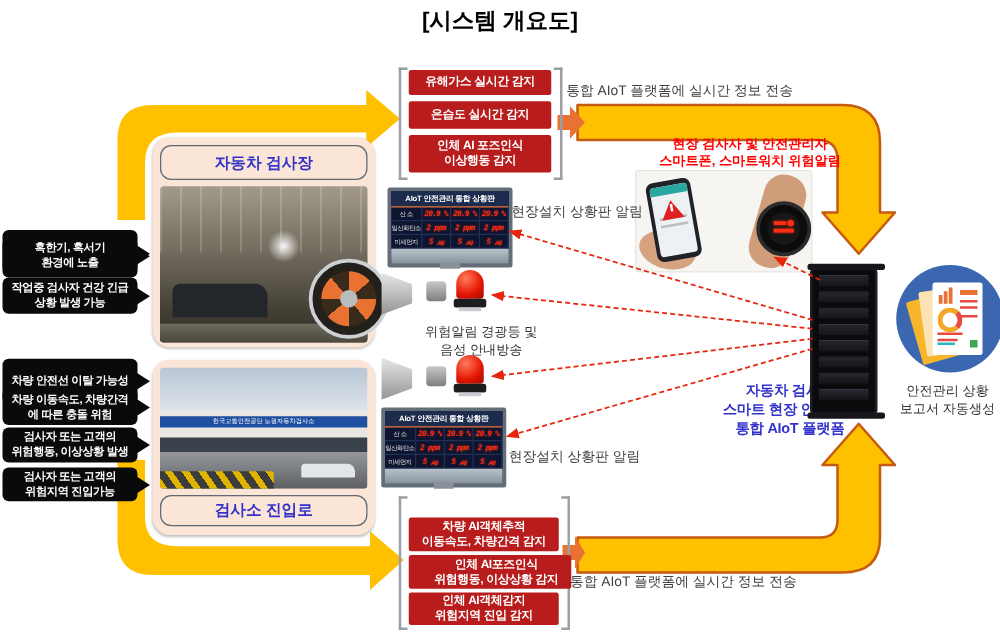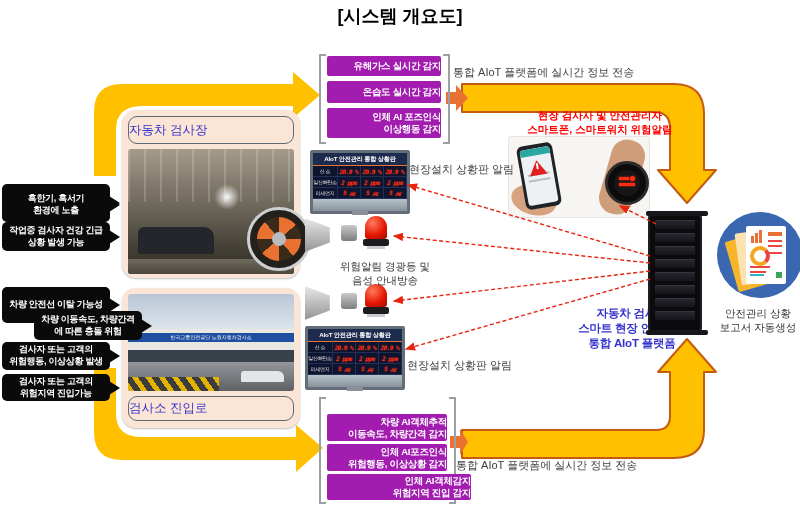--- a/index.html
+++ b/index.html
@@ -15,42 +15,42 @@
   
   .risk{left:2px;width:108px;background:#0a0a0a;color:#fff;font-weight:bold;font-size:9px;
         text-align:center;border-radius:5px;display:flex;flex-direction:column;justify-content:center;
         line-height:1.3;z-index:3;letter-spacing:-0.3px;}
   .risk::after{content:'';position:absolute;right:-10px;top:50%;margin-top:-7px;
         border-left:11px solid #0a0a0a;border-top:7px solid transparent;border-bottom:7px solid transparent;}
 
   
   .photo-frame{background:#FBE5D6;border-radius:14px;padding:6px;z-index:2;box-shadow:0 1px 2px rgba(0,0,0,.25);}
   .photo-label{background:#FBE5D6;border:1.5px solid #5f6a75;border-radius:9px;color:#3333CC;
-        font-weight:normal;font-size:12.5px;display:flex;align-items:center;justify-content:flex-start;}
+        font-weight:bold;font-size:12.5px;display:flex;align-items:center;justify-content:center;}
   .photo-img{position:relative;overflow:hidden;border-radius:3px;}
   .garage{background:linear-gradient(180deg,#a39a8a 0%,#7d7668 32%,#5f594e 58%,#454136 78%,#2f2c25 100%);}
   .garage .beams{position:absolute;left:0;top:0;width:100%;height:42%;
         background:repeating-linear-gradient(90deg,rgba(255,255,255,.18) 0 2px,rgba(0,0,0,0) 2px 16px);}
   .garage .glare{position:absolute;left:52%;top:28%;width:26px;height:26px;border-radius:50%;
         background:radial-gradient(circle,rgba(255,255,255,.95),rgba(255,255,255,0) 70%);}
   .garage .car{position:absolute;left:6%;bottom:16%;width:46%;height:22%;background:#23262a;border-radius:6px 10px 2px 2px;}
   .garage .floor{position:absolute;left:0;bottom:0;width:100%;height:12%;background:linear-gradient(#6e6a5e,#4b473d);}
   .entrance .sky{position:absolute;left:0;top:0;width:100%;height:36%;background:linear-gradient(#b9c6d6,#dde4ea);}
   .entrance .bldg{position:absolute;left:0;top:36%;width:100%;height:22%;background:#e9e7e1;}
   .entrance .banner{position:absolute;left:0;top:40%;width:100%;height:9%;background:#1f4fa0;color:#fff;
         font-size:5px;line-height:1;display:flex;align-items:center;justify-content:center;white-space:nowrap;overflow:hidden;}
   .entrance .win{position:absolute;left:0;top:58%;width:100%;height:12%;background:#39414a;}
   .entrance .road{position:absolute;left:0;top:70%;width:100%;height:30%;background:linear-gradient(#93979b,#5e6064);}
   .entrance .stripe{position:absolute;left:0;bottom:0;width:55%;height:14%;
         background:repeating-linear-gradient(55deg,#e0b400 0 5px,#3c3c3c 5px 11px);}
   .entrance .car2{position:absolute;right:6%;bottom:9%;width:26%;height:12%;background:#e3e6e8;border-radius:3px 6px 1px 1px;}
 
   
-  .detect{background:#a21caf;color:#fff;font-weight:bold;font-size:9.5px;text-align:center;
-        display:flex;flex-direction:column;justify-content:center;line-height:1.25;border-radius:2px;z-index:3;letter-spacing:-0.3px;align-items:flex-end;}
+  .detect{background:#b91c1c;color:#fff;font-weight:bold;font-size:9.5px;text-align:center;
+        display:flex;flex-direction:column;justify-content:center;line-height:1.25;border-radius:2px;z-index:3;letter-spacing:-0.3px;}
   .bracket-l{border-left:2px solid #9aa0a6;border-top:2px solid #9aa0a6;border-bottom:2px solid #9aa0a6;width:5px;z-index:3;}
   .bracket-r{border-right:2px solid #9aa0a6;border-top:2px solid #9aa0a6;border-bottom:2px solid #9aa0a6;width:5px;z-index:3;}
 
   
   .board{width:94px;background:#0d1530;border:3px solid #646e79;border-radius:2px;z-index:3;}
   .bhead{height:12px;background:#1d2b4e;border-bottom:1px solid #E97132;color:#fff;font-weight:bold;
         font-size:6.2px;display:flex;align-items:center;justify-content:center;white-space:nowrap;letter-spacing:-0.2px;}
   .brow{display:flex;height:10px;border-bottom:1px solid #223055;}
   .blabel{width:24px;color:#e8e8e8;font-size:5px;display:flex;align-items:center;justify-content:center;
         border-right:1px solid #223055;letter-spacing:-0.3px;white-space:nowrap;overflow:hidden;}
@@ -138,21 +138,21 @@
       <span class="ln">혹한기, 혹서기</span>
       <span class="ln">환경에 노출</span>
     </div>
   <div class="abs risk" style="top:222px;height:29px;">
       <span class="ln">작업중 검사자 건강 긴급</span>
       <span class="ln">상황 발생 가능</span>
     </div>
   <div class="abs risk" style="top:287px;height:36px;">
       <span class="ln">차량 안전선 이탈 가능성</span>
     </div>
-  <div class="abs risk" style="top:311px;height:29px;margin-left:32px;">
+  <div class="abs risk" style="top:311px;height:29px;">
       <span class="ln">차량 이동속도, 차량간격</span>
       <span class="ln">에 따른 충돌 위험</span>
     </div>
   <div class="abs risk" style="top:342px;height:28px;">
       <span class="ln">검사자 또는 고객의</span>
       <span class="ln">위험행동, 이상상황 발생</span>
     </div>
   <div class="abs risk" style="top:374px;height:27px;">
       <span class="ln">검사자 또는 고객의</span>
       <span class="ln">위험지역 진입가능</span>
@@ -274,25 +274,25 @@
     <div class="bphoto"></div>
   </div>
   <div class="abs bstand" style="left:347px;top:386px;"></div>
 
   <div class="abs bracket-l" style="left:319px;top:397px;height:103px;"></div>
   <div class="abs bracket-r" style="left:449px;top:397px;height:103px;"></div>
   <div class="abs detect" style="left:327px;top:414px;width:120px;height:27px;">
       <span class="ln">차량 AI객체추적</span>
       <span class="ln">이동속도, 차량간격 감지</span>
     </div>
-  <div class="abs detect" style="left:327px;top:444px;width:120px;height:27px;">
+  <div class="abs detect" style="left:327px;top:444px;width:120px;height:27px;padding-left:10px;">
       <span class="ln">인체 AI포즈인식</span>
       <span class="ln">위험행동, 이상상황 감지</span>
     </div>
-  <div class="abs detect" style="left:327px;top:474px;width:120px;height:26px;padding-left:24px;">
+  <div class="abs detect" style="left:327px;top:474px;width:120px;height:26px;">
       <span class="ln">인체 AI객체감지</span>
       <span class="ln">위험지역 진입 감지</span>
     </div>
 
   <div class="abs note" style="left:453px;top:65px;">통합 AIoT 플랫폼에 실시간 정보 전송</div>
   <div class="abs note-red" style="left:498px;top:109px;width:204px;">
     <span class="ln">현장 검사사 및 안전관리자</span>
     <span class="ln">스마트폰, 스마트워치 위험알림</span>
   </div>
   <div class="abs note" style="left:409px;top:162px;">현장설치 상황판 알림</div>

